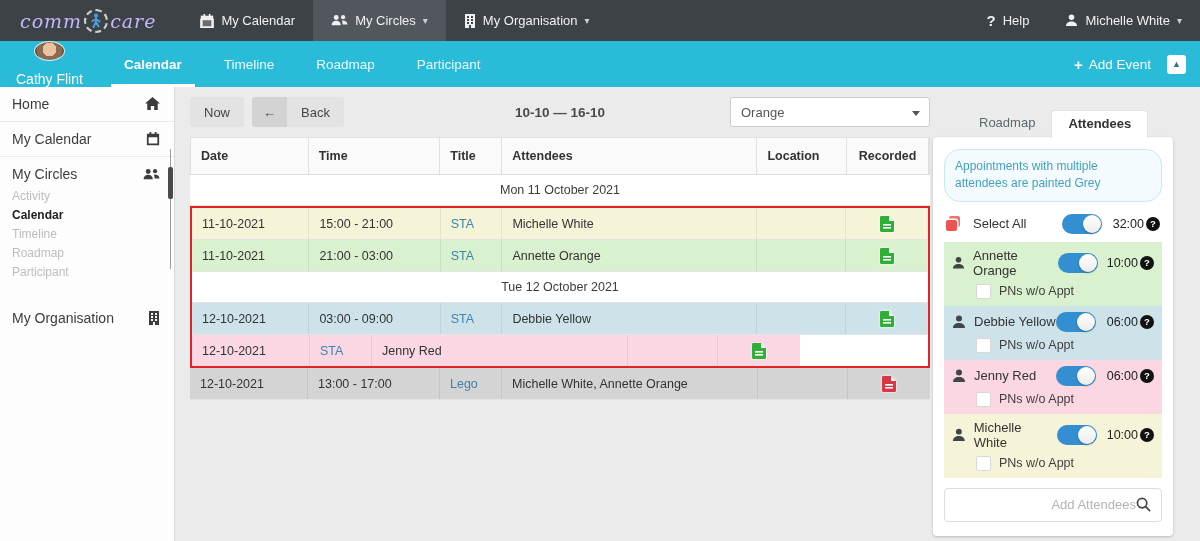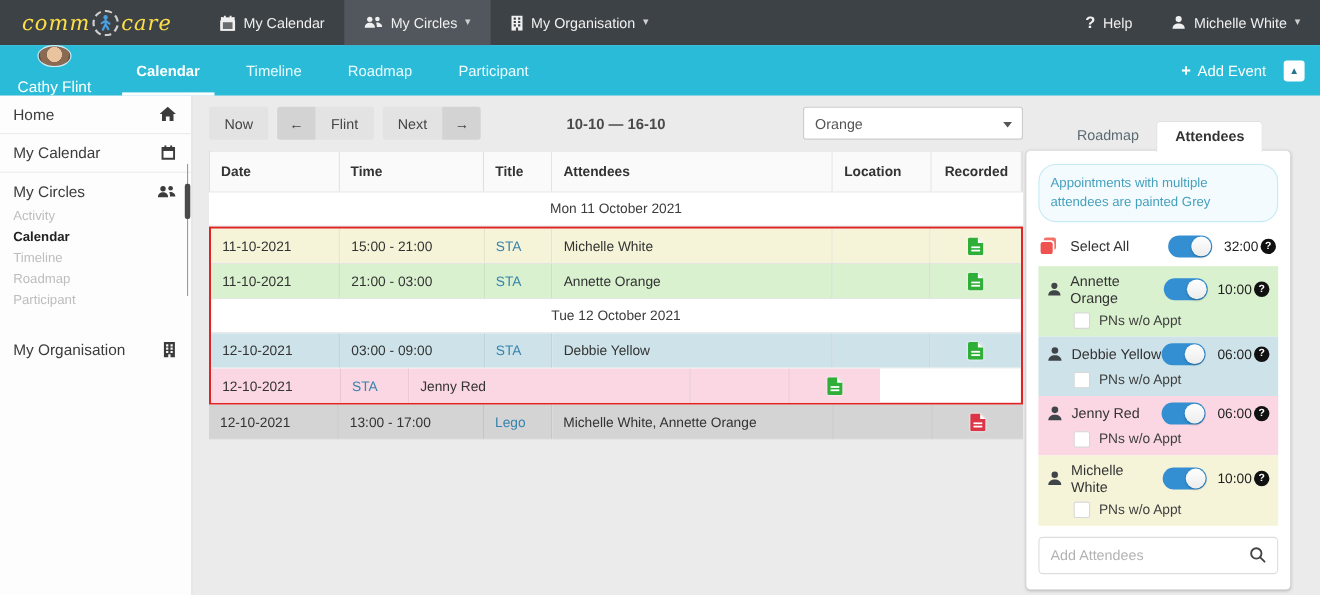--- a/index.html
+++ b/index.html
@@ -1,21 +1,21 @@
 <!DOCTYPE html>
 <html><head>
 <meta charset="utf-8">
 <style>
   * { margin:0; padding:0; box-sizing:border-box; }
   html,body { width:1200px; height:541px; overflow:hidden; }
   body { font-family:"Liberation Sans","DejaVu Sans",sans-serif; background:#ebebeb; position:relative; }
 
   
   .navbar { height:41px; background:#3d4246; display:flex; align-items:stretch; color:#e8e8e8; }
-  .logo { display:flex; align-items:center; padding:0 26px 0 20px; font-family:"DejaVu Serif",serif; font-style:italic; font-size:19px; color:#fde047; letter-spacing:1px; }
+  .logo { display:flex; align-items:center; padding:0 26px 0 20px; font-family:"DejaVu Serif",serif; font-style:italic; font-size:19px; color:#c4b5fd; letter-spacing:1px; }
   .logo-mark { width:24px; height:24px; border:2px dashed #cfcfcf; border-radius:50%; margin:0 2px; display:flex; align-items:center; justify-content:center; }
   .nav-item { display:flex; align-items:center; gap:7px; padding:0 18px; font-size:13px; color:#f0f0f0; cursor:pointer; }
   .nav-item.active { background:#51575c; }
   .nav-item svg { display:block; }
   .caret { font-size:10px; color:#cfcfcf; }
   .nav-right { margin-left:auto; display:flex; align-items:stretch; }
   .q-glyph { font-weight:bold; font-size:15px; }
 
   
   .subnav { height:46px; background:#29bbd7; display:flex; align-items:stretch; color:#fff; }
@@ -94,21 +94,21 @@
   .att-card { padding:6px 8px 7px 8px; }
   .att-card.bg-green { background:#d9f1ce; } .att-card.bg-blue { background:#cee3e9; }
   .att-card.bg-pink { background:#fad7e2; } .att-card.bg-yellow { background:#f6f4d8; }
   .att-line1 { display:flex; align-items:center; }
   .att-line1 svg { margin-right:8px; color:#3f4549; }
   .att-name { font-size:13px; color:#333; }
   .att-line2 { display:flex; align-items:center; gap:8px; margin:6px 0 0 24px; }
   .checkbox { width:15px; height:15px; background:#fff; border:1px solid #d8d8d8; border-radius:2px; cursor:pointer; flex-shrink:0; }
   .cb-label { font-size:12.5px; color:#3f3f3f; }
   .add-att { margin-top:10px; height:34px; border:1px solid #ddd; border-radius:4px; display:flex; align-items:center; padding:0 10px; }
-  .add-att input { border:none; outline:none; flex:1; font-size:13px; color:#0f172a; font-family:inherit; background:transparent; }
+  .add-att input { border:none; outline:none; flex:1; font-size:13px; color:#0f172a; font-family:inherit; background:transparent;text-align:right; }
   .add-att input::placeholder { color:#b3b3b3; }
   .search-icon { color:#444; cursor:pointer; display:flex; }
 </style>
 </head>
 <body>
 
 <div class="navbar">
   <div class="logo">
     <span>comm</span>
     <span class="logo-mark">
@@ -239,25 +239,21 @@
   </div>
 
   <div class="main">
     <div style="display:flex;">
       <div style="width:740px;">
 
         <div class="toolbar">
           <button class="btn">Now</button>
           <div class="btn-group">
             <button class="btn darker"><span>←</span></button>
-            <button class="btn">Flint</button>
-          </div>
-          <div class="btn-group">
-            <button class="btn">Next</button>
-            <button class="btn darker"><span>→</span></button>
+            <button class="btn">Back</button>
           </div>
           <div class="range-label">10-10 — 16-10</div>
           <div class="view-select">
             <span>Orange</span>
           </div>
         </div>
 
         <div class="agenda-table">
           <div class="t-row t-head">
             <div class="t-cell c-date">Date</div>

